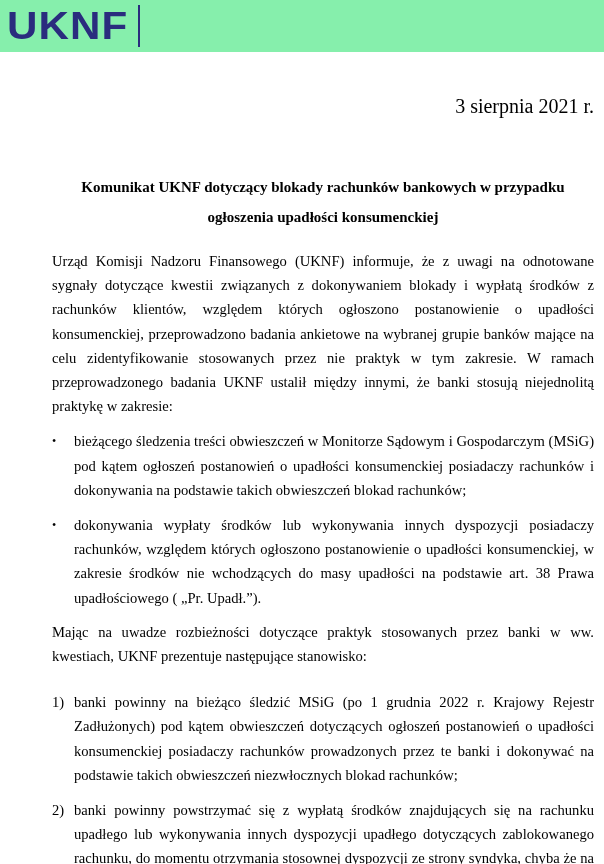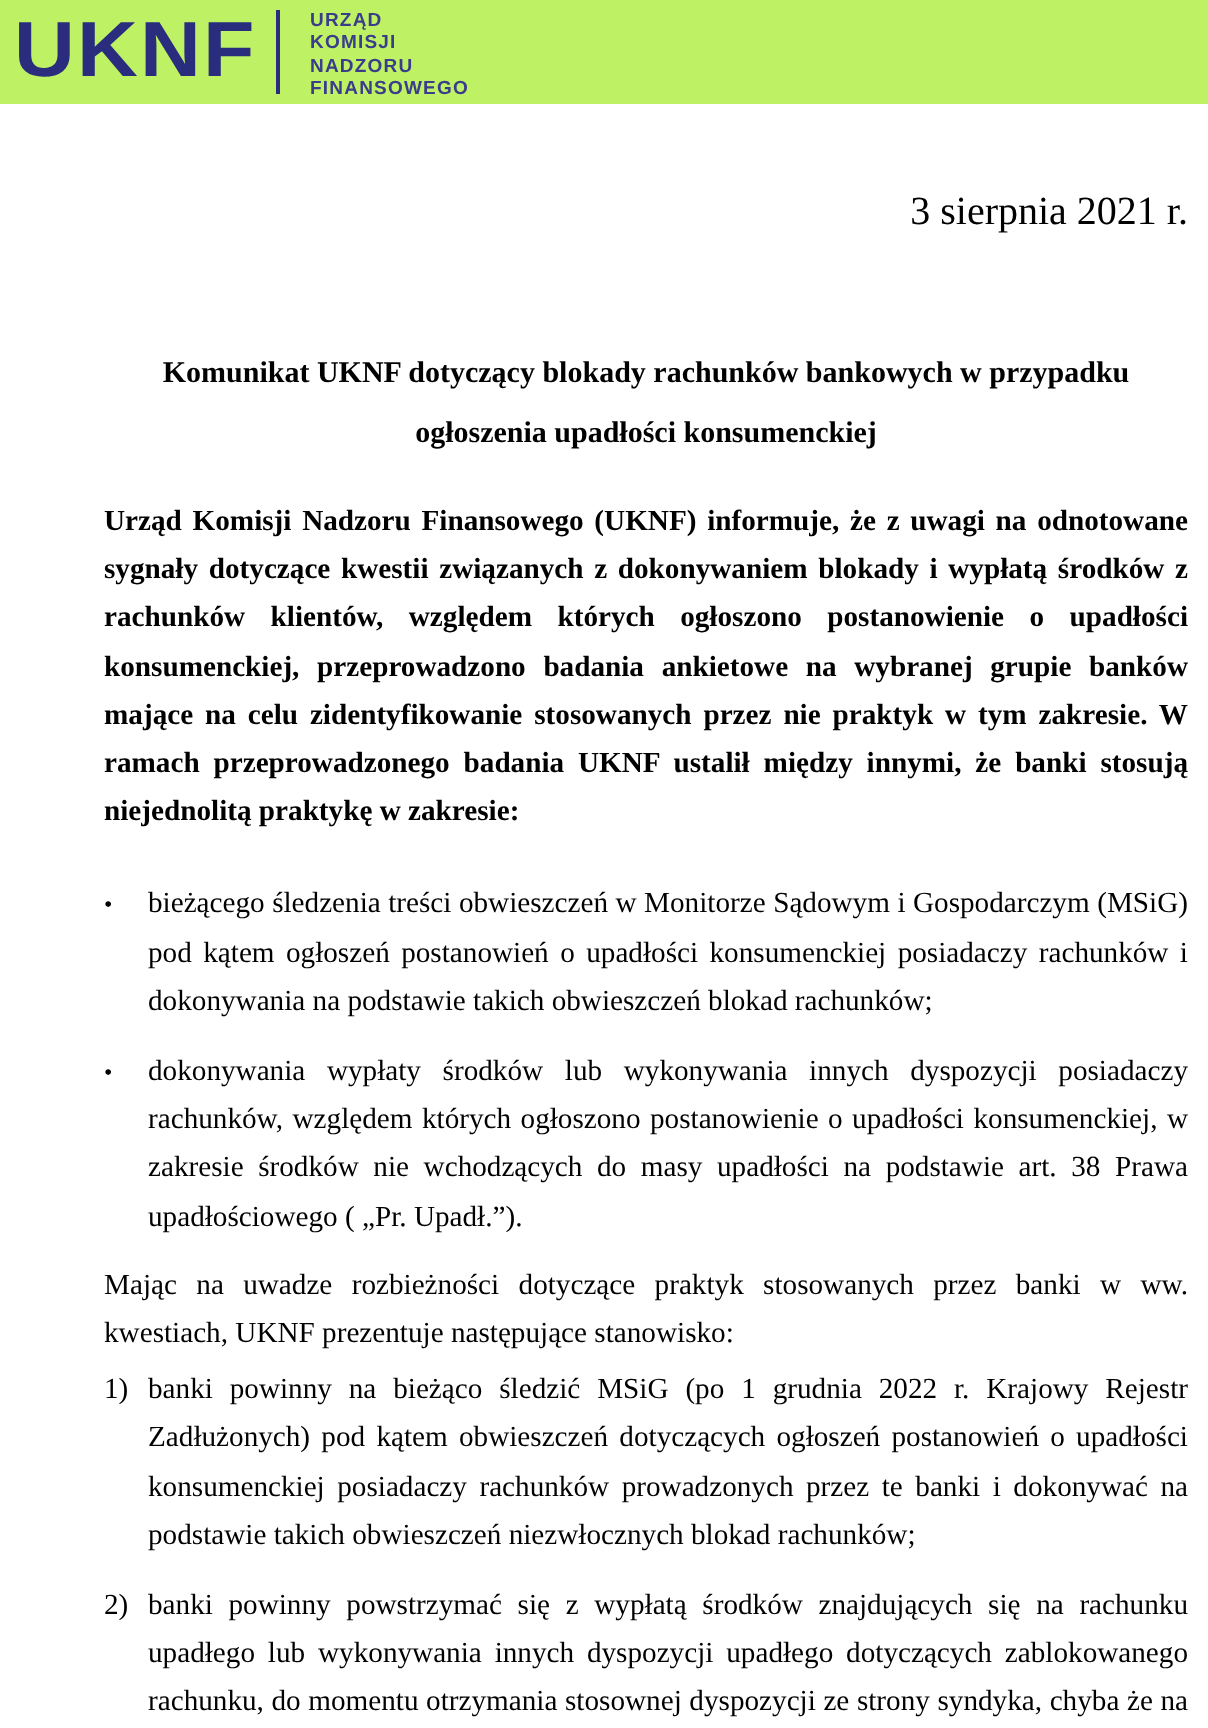--- a/index.html
+++ b/index.html
@@ -12,21 +12,21 @@
       height: 864px;
       overflow: hidden;
       position: relative;
       font-family: "Liberation Serif", "DejaVu Serif", serif;
       color: #000;
     }
     .header {
       position: absolute;
       left: 0; top: 0;
       width: 604px; height: 52px;
-      background: #bef264;
+      background: #86efac;
     }
     .logo-mark {
       position: absolute;
       left: 7px; top: 6px;
       font-family: "Liberation Sans", "DejaVu Sans", sans-serif;
       font-weight: bold;
       font-size: 39px;
       letter-spacing: 1px;
       color: #2a2c7e;
       line-height: 40px;
@@ -85,38 +85,32 @@
     }
     .bullet-mark {
       position: absolute;
       left: 0; top: 0;
       font-size: 12px;
     }
     .num-mark {
       position: absolute;
       left: 0; top: 0;
     }
-    .p1 { margin-bottom: 22px; font-weight: bold; }
+    .p1 { margin-bottom: 11px; }
     .b1 { margin-bottom: 11px; }
     .b2 { margin-bottom: 10px; }
-    .p2 { margin-bottom: 4px; }
+    .p2 { margin-bottom: 22px; }
     .n1 { margin-bottom: 11px; }
   </style>
 </head>
 <body>
 
 <div class="header">
   <div class="logo-mark">UKNF</div>
   <div class="logo-divider"></div>
-  <div class="logo-text">
-    <div>URZĄD</div>
-    <div>KOMISJI</div>
-    <div>NADZORU</div>
-    <div>FINANSOWEGO</div>
-  </div>
 </div>
 
 <div class="date">3 sierpnia 2021 r.</div>
 
 <div class="title">Komunikat UKNF dotyczący blokady rachunków bankowych w przypadku ogłoszenia upadłości konsumenckiej</div>
 
 <div class="content">
   <p class="para p1">Urząd Komisji Nadzoru Finansowego (UKNF) informuje, że z uwagi na odnotowane sygnały dotyczące kwestii związanych z dokonywaniem blokady i wypłatą środków z rachunków klientów, względem których ogłoszono postanowienie o upadłości konsumenckiej, przeprowadzono badania ankietowe na wybranej grupie banków mające na celu zidentyfikowanie stosowanych przez nie praktyk w tym zakresie. W ramach przeprowadzonego badania UKNF ustalił między innymi, że banki stosują niejednolitą praktykę w zakresie:</p>
 
   <div class="list-item b1">

